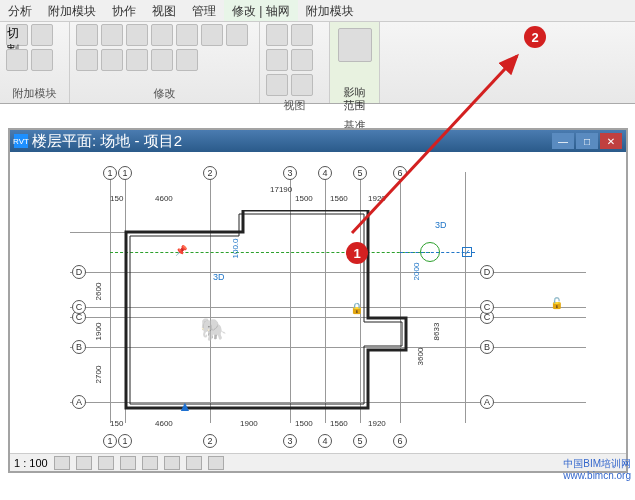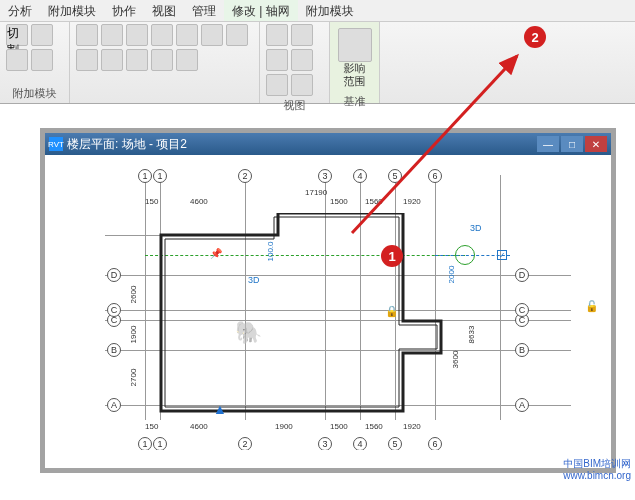--- a/index.html
+++ b/index.html
@@ -8,27 +8,27 @@
   .tabs { display: flex; background: #f0f0f0; border-bottom: 1px solid #ccc; height: 22px; }
   .tab { padding: 3px 8px; cursor: pointer; color: #333; }
   .tab.active { background: #e8f5e8; }
   
   .ribbon { display: flex; background: linear-gradient(#f5f5f5, #e8e8e8); border-bottom: 1px solid #aaa; height: 82px; }
   .ribbon-group { border-right: 1px solid #ccc; padding: 2px 6px; display: flex; flex-direction: column; justify-content: space-between; }
   .group-icons { display: flex; flex-wrap: wrap; gap: 3px; align-items: center; }
   .group-label { font-size: 11px; color: #555; text-align: center; padding-top: 2px; }
   .rbtn { width: 22px; height: 22px; background: #ddd; border: 1px solid #bbb; border-radius: 2px; }
   .rbtn-big { width: 34px; height: 34px; background: #ddd; border: 1px solid #bbb; border-radius: 2px; }
-  .ribbon-vert { display: flex; flex-direction: column; align-items: center; padding: 4px 6px; }
+  .ribbon-vert { display: flex; flex-direction: column; align-items: center; padding: 4px 6px; gap: 24px; }
   .vert-label { font-size: 11px; color: #333; line-height: 1.2; text-align: center; }
   
-  .doc-window { position: absolute; left: 8px; top: 128px; width: 576px; height: 345px; border: 5px solid #a3a3a3; background: #fff; margin-left: 32px; }
+  .doc-window { position: absolute; left: 8px; top: 128px; width: 620px; height: 345px; border: 2px solid #a3a3a3; background: #fff; }
   .doc-title { background: linear-gradient(#4a7bb0, #2a5a8a); color: #fff; height: 22px; display: flex; align-items: center; padding: 0 4px; }
   .doc-title-icon { width: 14px; height: 14px; background: #1e90ff; margin-right: 4px; font-size: 8px; display:flex; align-items:center; justify-content:center; }
-  .doc-title-text { flex: 1; font-size: 12px; }
+  .doc-title-text { flex: 1; font-size: 15px; }
   .winbtn { width: 22px; height: 16px; background: #5a8bc0; margin-left: 2px; display:flex; align-items:center; justify-content:center; font-size:10px; }
   .winbtn.close { background: #c04040; }
   
   .canvas { position: relative; width: 100%; height: calc(100% - 40px); overflow: hidden; background: #fff; }
   
   .gridline-h { position: absolute; left: 60px; right: 40px; height: 0; border-top: 1px solid #999; }
   .gridline-v { position: absolute; top: 20px; bottom: 30px; width: 0; border-left: 1px solid #999; }
   .bubble { position: absolute; width: 14px; height: 14px; border: 1px solid #555; border-radius: 50%; background: #fff; display: flex; align-items: center; justify-content: center; font-size: 9px; color: #333; }
   
   .dimline { position: absolute; font-size: 8px; color: #333; white-space: nowrap; }
@@ -81,20 +81,21 @@
       <div class="rbtn"></div>
       <div class="rbtn"></div>
       <div class="rbtn"></div>
       <div class="rbtn"></div>
       <div class="rbtn"></div>
       <div class="rbtn"></div>
       <div class="rbtn"></div>
       <div class="rbtn"></div>
       <div class="rbtn"></div>
     </div>
+    <div class="group-label">修改</div>
   </div>
   <div class="ribbon-group" style="width:70px">
     <div class="group-icons">
       <div class="rbtn"></div>
       <div class="rbtn"></div>
       <div class="rbtn"></div>
       <div class="rbtn"></div>
       <div class="rbtn"></div>
       <div class="rbtn"></div>
     </div>
@@ -214,18 +215,29 @@
     <div class="lock" style="left:340px; top:150px">🔒</div>
     <div class="lock" style="left:540px; top:145px">🔓</div>
     <div class="pin" style="left:165px; top:93px">📌</div>
     <div class="pin" style="left:168px; top:246px; color:#1e70d0; font-size:14px">▲</div>
 
     <div class="elephant">🐘</div>
 
     <div class="annot-red" style="left:336px; top:90px">1</div>
   </div>
 
+  <div class="status">
+    <span>1 : 100</span>
+    <div class="sbtn"></div>
+    <div class="sbtn"></div>
+    <div class="sbtn"></div>
+    <div class="sbtn"></div>
+    <div class="sbtn"></div>
+    <div class="sbtn"></div>
+    <div class="sbtn"></div>
+    <div class="sbtn"></div>
+  </div>
 </div>
 
 <div class="watermark">
   <div>中国BIM培训网</div>
   <div>www.bimcn.org</div>
 </div>
 
 </body></html>

